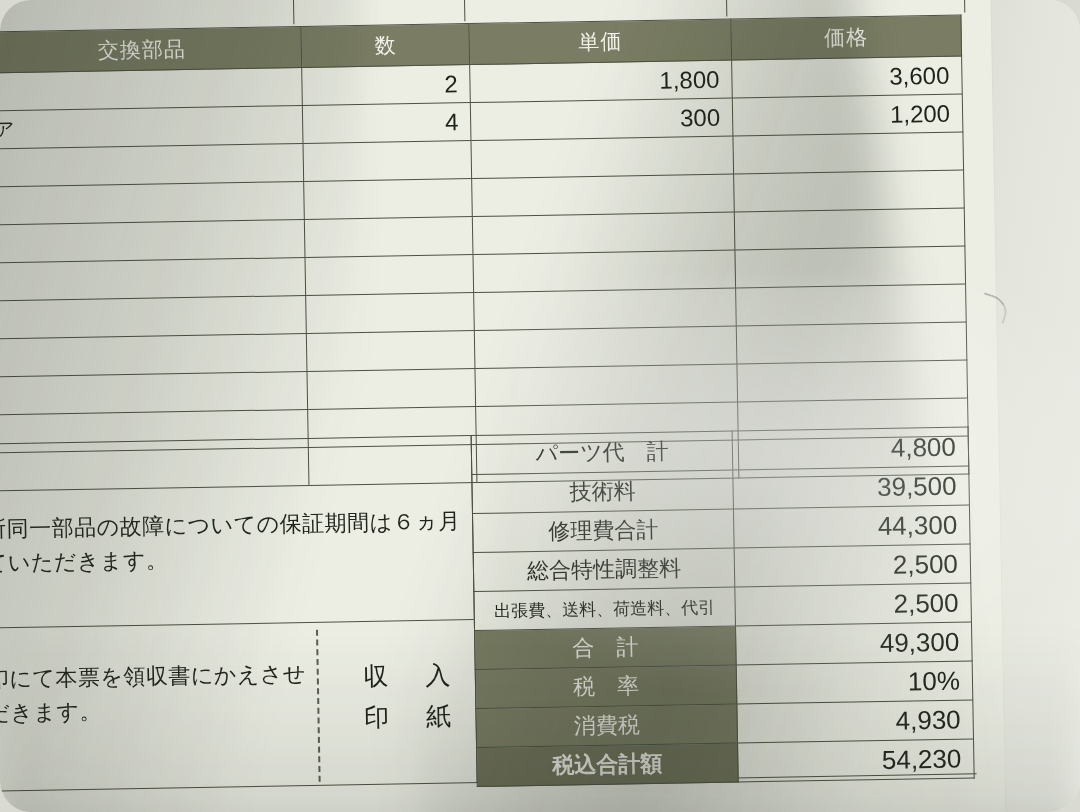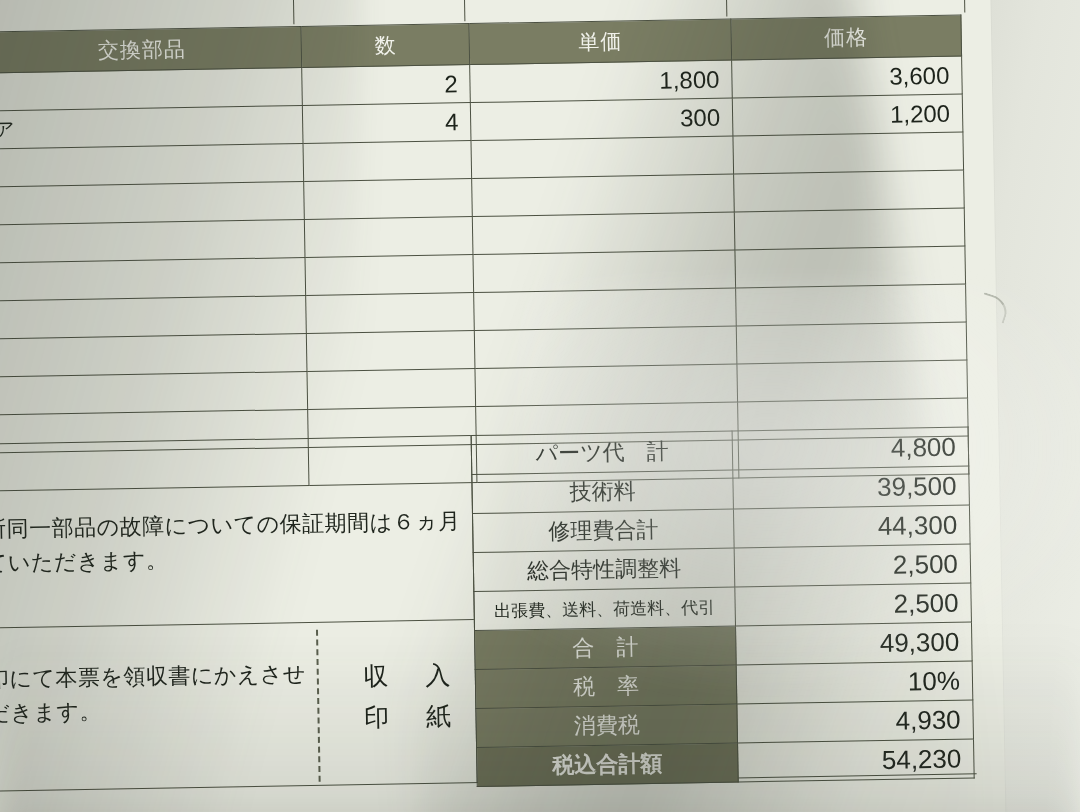--- a/index.html
+++ b/index.html
@@ -14,20 +14,21 @@
     font-family: "Liberation Sans", sans-serif;
   }
 
   
   #photo {
     position: relative;
     width: 1080px;
     height: 812px;
     background: #e8e9e1;
     overflow: hidden;
+    border-radius: 31px;
   }
   
   #paper {
     position: absolute;
     left: -40px;
     top: -18px;
     width: 1030px;
     height: 850px;
     background: #eceee4;
     transform: rotate(-1.05deg);

